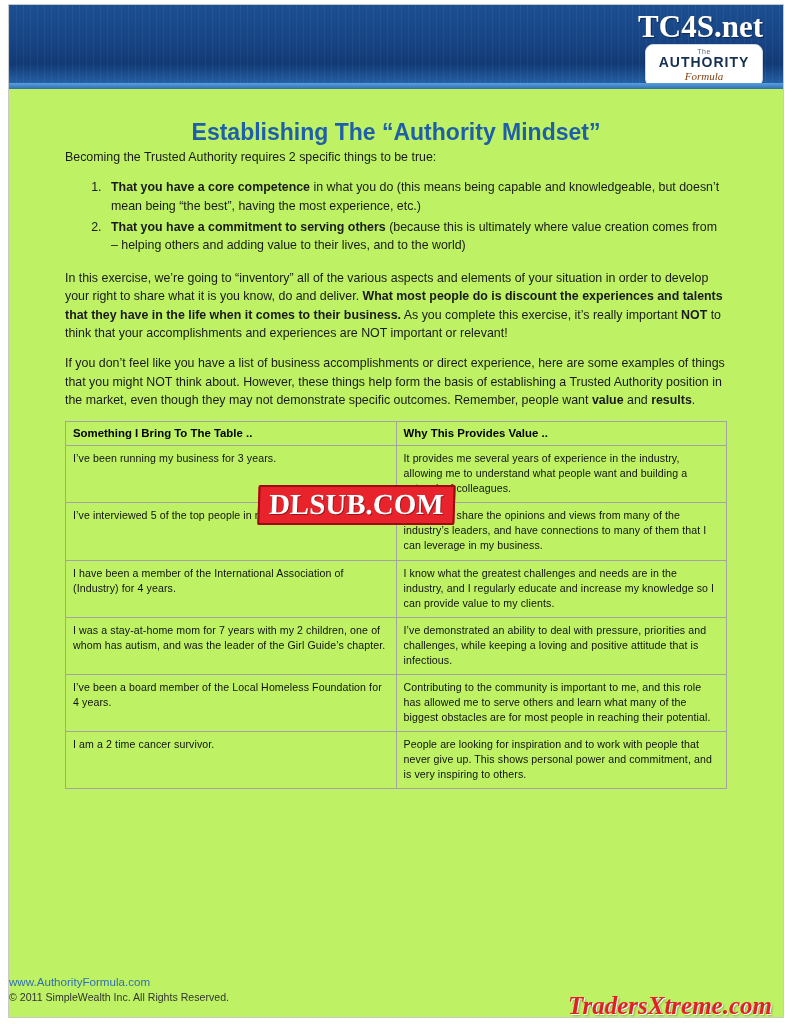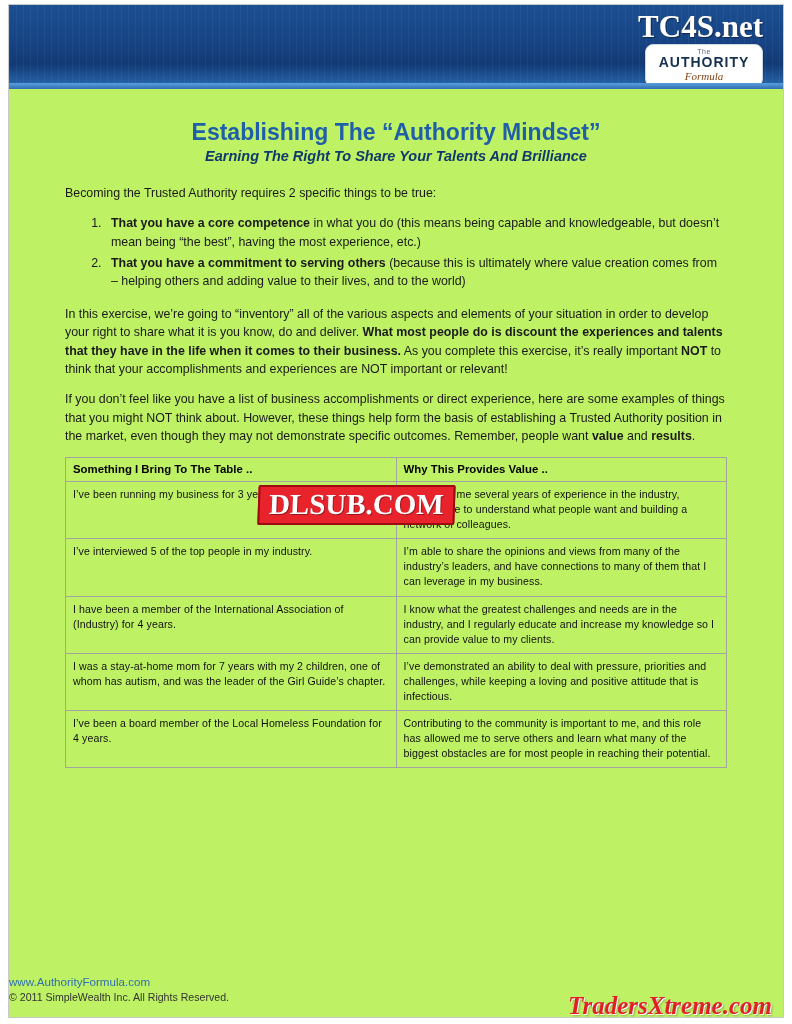--- a/index.html
+++ b/index.html
@@ -236,21 +236,20 @@
         <div class="badge-the">The</div>
         <div class="badge-authority">AUTHORITY</div>
         <div class="badge-formula">Formula</div>
       </div>
     </div>
   </div>
 
   <div class="content">
 
     <div class="doc-title">Establishing The “Authority Mindset”</div>
-    <div class="doc-subtitle">Earning The Right To Share Your Talents And Brilliance</div>
 
     <p class="body-text tight">Becoming the Trusted Authority requires 2 specific things to be true:</p>
 
     <ol class="numlist">
       <li>
         <strong>That you have a core competence</strong><span> in what you do (this means being capable and knowledgeable, but doesn’t mean being “the best”, having the most experience, etc.)</span>
       </li>
       <li>
         <strong>That you have a commitment to serving others</strong><span> (because this is ultimately where value creation comes from – helping others and adding value to their lives, and to the world)</span>
       </li>
@@ -285,20 +284,24 @@
           <td>I know what the greatest challenges and needs are in the industry, and I regularly educate and increase my knowledge so I can provide value to my clients.</td>
         </tr>
         <tr>
           <td class="left-col">I was a stay-at-home mom for 7 years with my 2 children, one of whom has autism, and was the leader of the Girl Guide’s chapter.</td>
           <td>I’ve demonstrated an ability to deal with pressure, priorities and challenges, while keeping a loving and positive attitude that is infectious.</td>
         </tr>
         <tr>
           <td class="left-col">I’ve been a board member of the Local Homeless Foundation for 4 years.</td>
           <td>Contributing to the community is important to me, and this role has allowed me to serve others and learn what many of the biggest obstacles are for most people in reaching their potential.</td>
         </tr>
+        <tr>
+          <td class="left-col">I am a 2 time cancer survivor.</td>
+          <td>People are looking for inspiration and to work with people that never give up.  This shows personal power and commitment, and is very inspiring to others.</td>
+        </tr>
       </tbody>
     </table>
 
   </div>
 
   <div class="footer">
     <a class="footer-link" href="#">www.AuthorityFormula.com</a>
     <div class="footer-copy">© 2011 SimpleWealth Inc.  All Rights Reserved.</div>
   </div>
 

